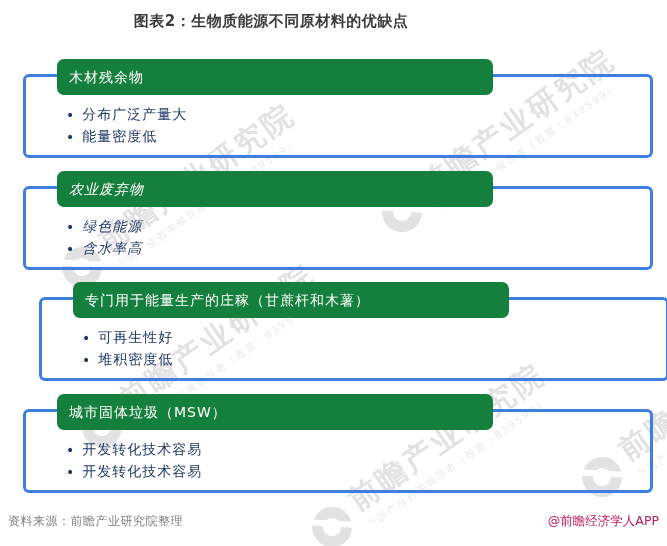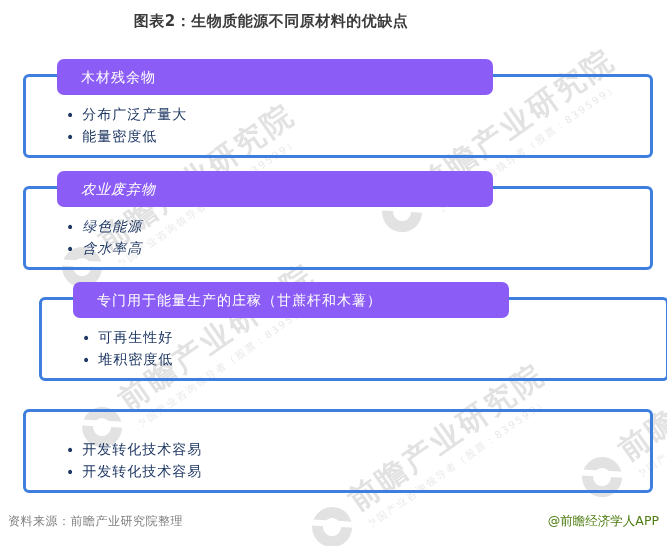--- a/index.html
+++ b/index.html
@@ -37,39 +37,39 @@
   .wm-sub { font-size:10px; letter-spacing:2px; color:#e8e8e8; }
   
   .section { position:absolute; left:23px; width:630px; height:100px; z-index:1; }
   .outer {
     position:absolute; top:15px; left:0; width:630px; height:84px;
     border:3px solid #3e7ede; border-radius:6px;
     background:transparent;
   }
   .bar {
     position:absolute; top:0; left:34px; width:436px; height:36px;
-    background:#8b5cf6; border-radius:7px;
+    background:#15803d; border-radius:7px;
     color:#ffffff; font-size:14px; line-height:36px;
-    padding-left:24px; letter-spacing:1px;
+    padding-left:12px; letter-spacing:1px;
   }
   .bullets {
     position:absolute; top:45px; left:43px;
     font-size:14px; color:#1f3864; letter-spacing:1px;
   }
   .bullet-row { display:flex; align-items:center; height:22px; }
   .dot { font-size:14px; margin-right:7px; color:#1f3864; }
   
   .footer-source {
     position:absolute; left:8px; top:513px;
     font-size:12px; color:#7f7f7f;
     letter-spacing:0.5px; z-index:2;
   }
   .footer-credit {
     position:absolute; right:8px; top:513px;
-    font-size:12.5px; color:#4d7c0f; z-index:2;
+    font-size:12.5px; color:#be185d; z-index:2;
   }
 </style>
 </head>
 <body>
 
 <div class="wm" style="left:40px; top:170px;">
   <span class="wm-logo"></span>
   <span class="wm-textwrap">
     <span class="wm-text">前瞻产业研究院</span>
     <span class="wm-sub">中国产业咨询领导者（股票：839599）</span>
@@ -146,20 +146,21 @@
     </div>
     <div class="bullet-row">
       <span class="dot">•</span>
       <span>堆积密度低</span>
     </div>
   </div>
 </div>
 
 <div class="section" style="top:394px;">
   <div class="outer"></div>
+  <div class="bar">城市固体垃圾（MSW）</div>
   <div class="bullets">
     <div class="bullet-row">
       <span class="dot">•</span>
       <span>开发转化技术容易</span>
     </div>
     <div class="bullet-row">
       <span class="dot">•</span>
       <span>开发转化技术容易</span>
     </div>
   </div>

